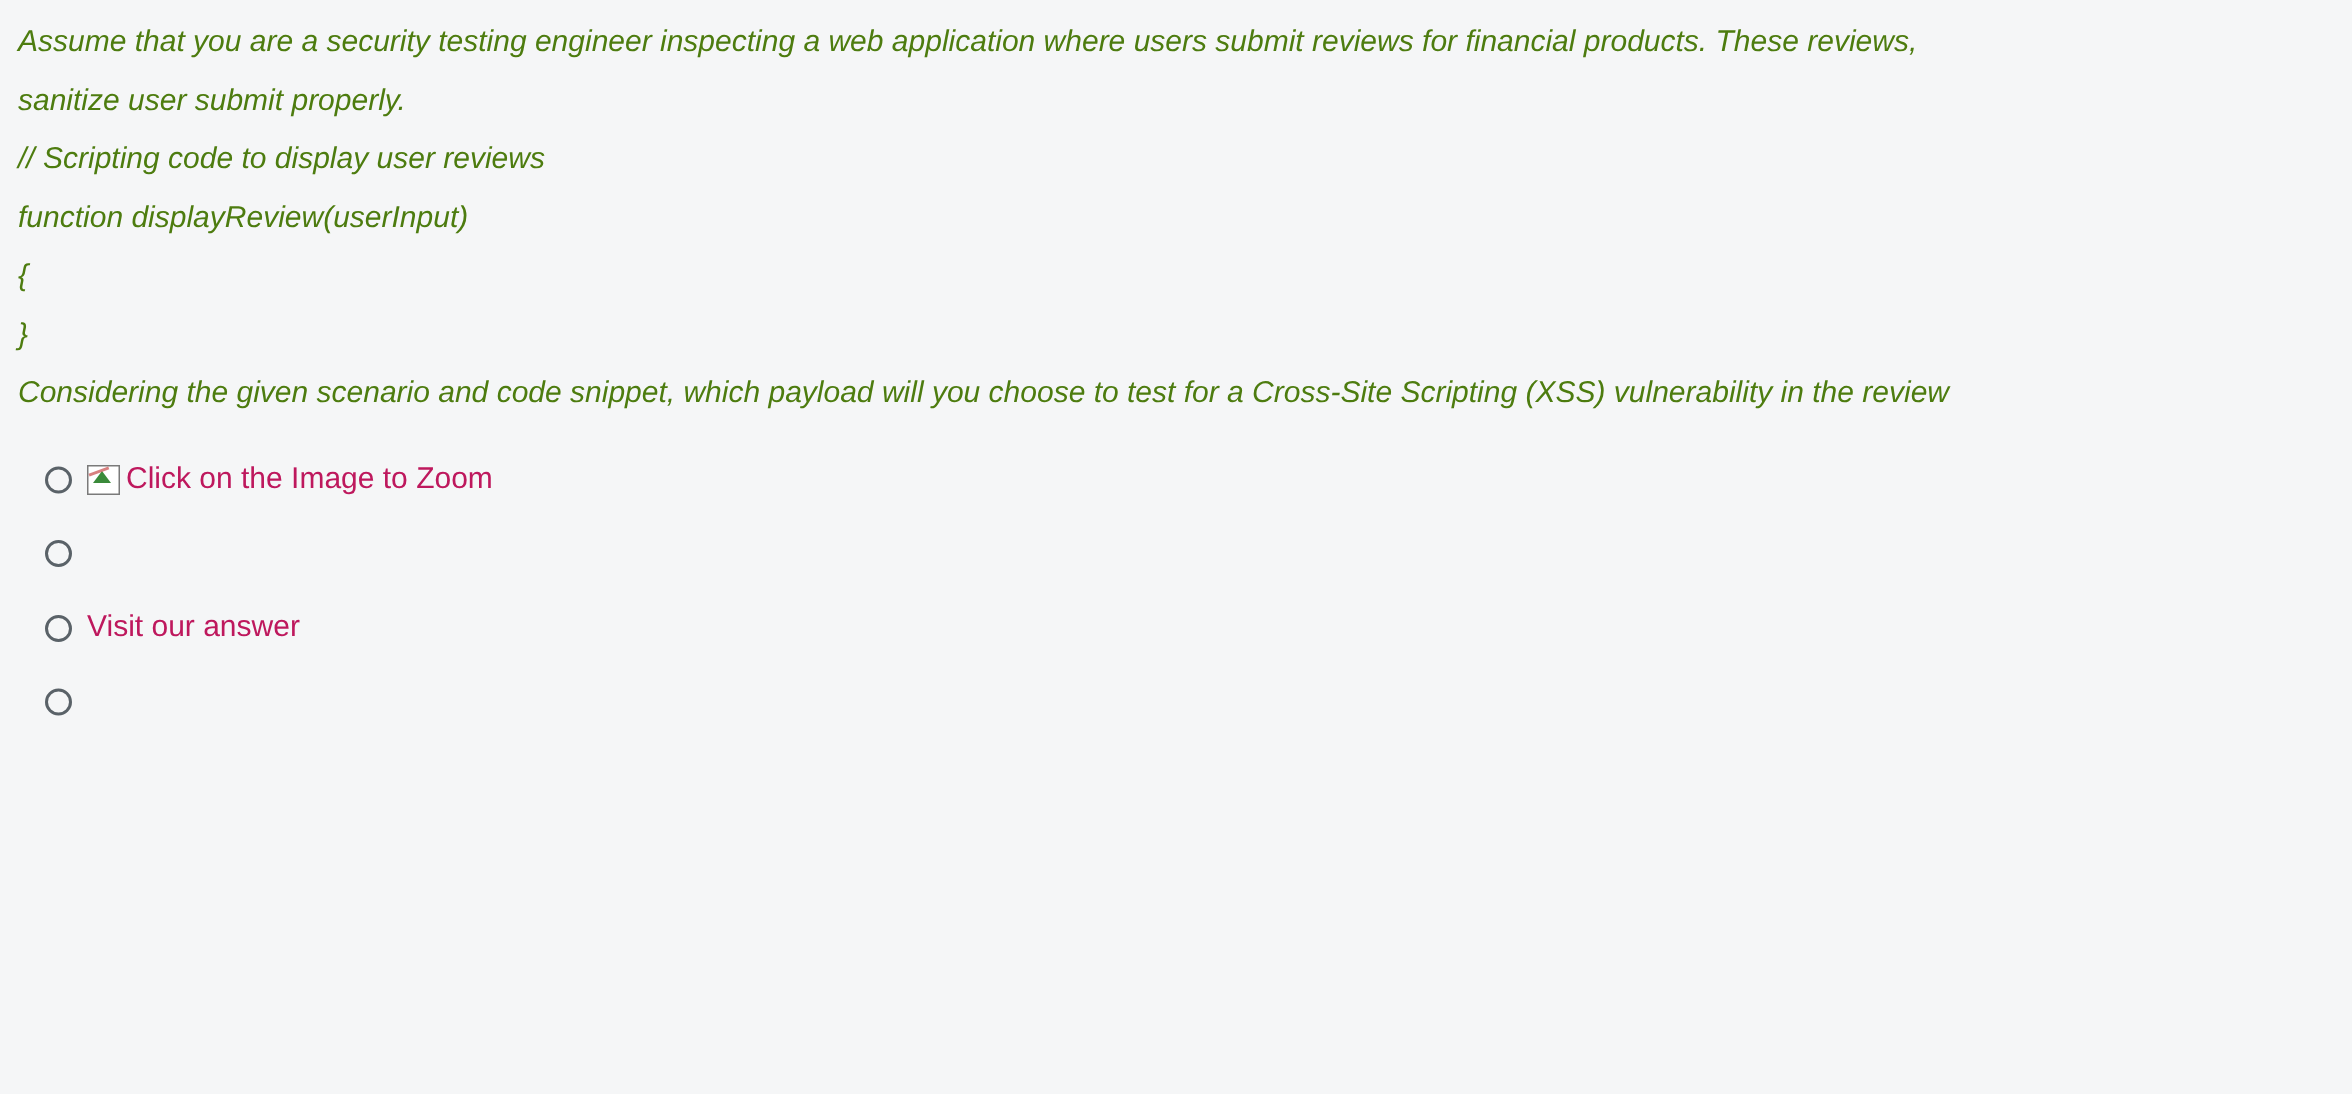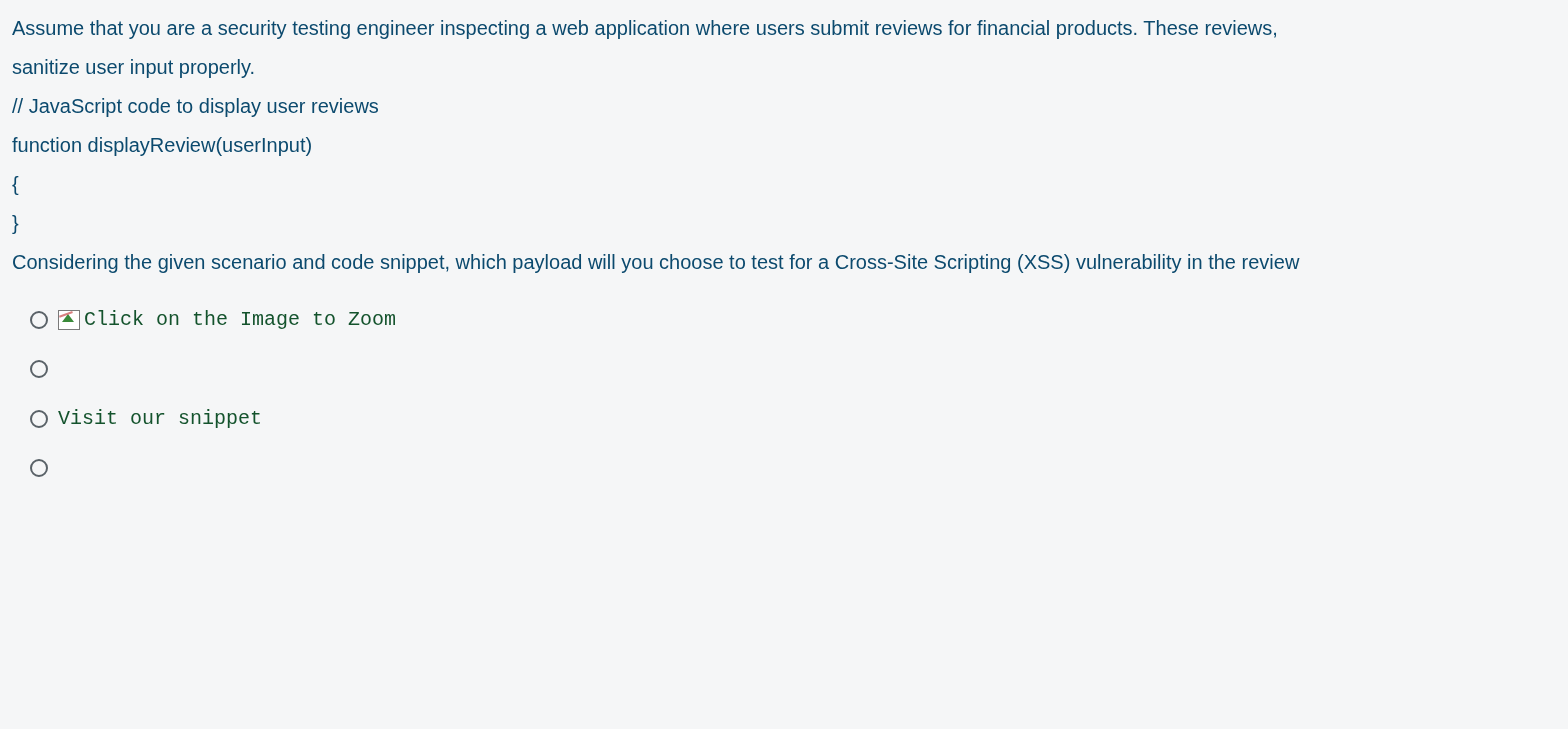--- a/index.html
+++ b/index.html
@@ -11,22 +11,23 @@
       font-family: Arial, Helvetica, sans-serif;
       background: #f5f6f7;
       padding: 10px 12px;
       width: 1568px;
       height: 729px;
       color: #2b2b2b;
       font-size: 20px;
       line-height: 1.85;
     }
     .question-text {
-      color: #0c4a6e;
+      color: #4d7c0f;
       margin-bottom: 2px;
+      font-style: italic;
     }
     .options {
       margin-top: 20px;
       padding-left: 18px;
     }
     .option-row {
       display: flex;
       align-items: center;
       margin-bottom: 18px;
       min-height: 26px;
@@ -35,24 +36,23 @@
       width: 18px;
       height: 18px;
       border: 2px solid #5a6268;
       border-radius: 50%;
       margin-right: 10px;
       flex-shrink: 0;
       background: transparent;
       cursor: pointer;
     }
     .option-label {
-      color: #14532d;
+      color: #be185d;
       font-size: 20px;
       cursor: pointer;
-      font-family: Liberation Mono, monospace;
     }
     .broken-img {
       display: inline-flex;
       align-items: center;
       justify-content: center;
       width: 22px;
       height: 20px;
       border: 1px solid #7a7a7a;
       margin-right: 4px;
       position: relative;
@@ -80,39 +80,39 @@
       border-top: 2px solid #c74a4a;
       transform: rotate(-20deg);
       opacity: 0.7;
     }
   </style>
 </head>
 <body>
 
 <div>
   <div class="question-text">Assume that you are a security testing engineer inspecting a web application where users submit reviews for financial products. These reviews,</div>
-  <div class="question-text">sanitize user input properly.</div>
-  <div class="question-text">// JavaScript code to display user reviews</div>
+  <div class="question-text">sanitize user submit properly.</div>
+  <div class="question-text">// Scripting code to display user reviews</div>
   <div class="question-text">function displayReview(userInput)</div>
   <div class="question-text">{</div>
   <div class="question-text">}</div>
   <div class="question-text">Considering the given scenario and code snippet, which payload will you choose to test for a Cross-Site Scripting (XSS) vulnerability in the review</div>
 </div>
 
 <div class="options">
   <div class="option-row">
     <div class="radio"></div>
     <span class="broken-img"></span>
     <span class="option-label">Click on the Image to Zoom</span>
   </div>
   <div class="option-row">
     <div class="radio"></div>
     <span class="option-label"></span>
   </div>
   <div class="option-row">
     <div class="radio"></div>
-    <span class="option-label">Visit our snippet</span>
+    <span class="option-label">Visit our answer</span>
   </div>
   <div class="option-row">
     <div class="radio"></div>
     <span class="option-label"></span>
   </div>
 </div>
 
 </body></html>

